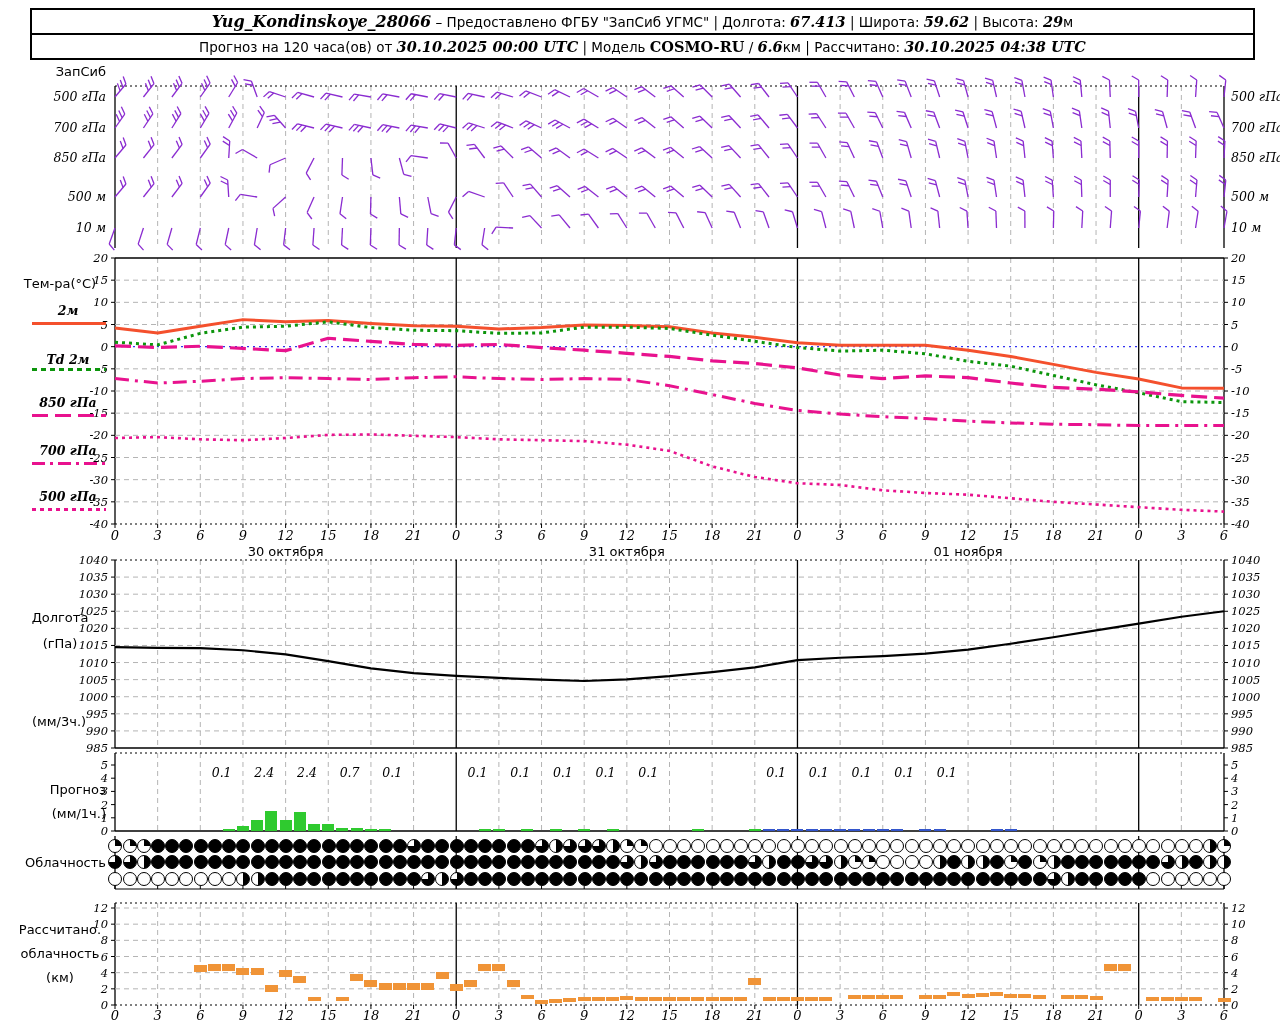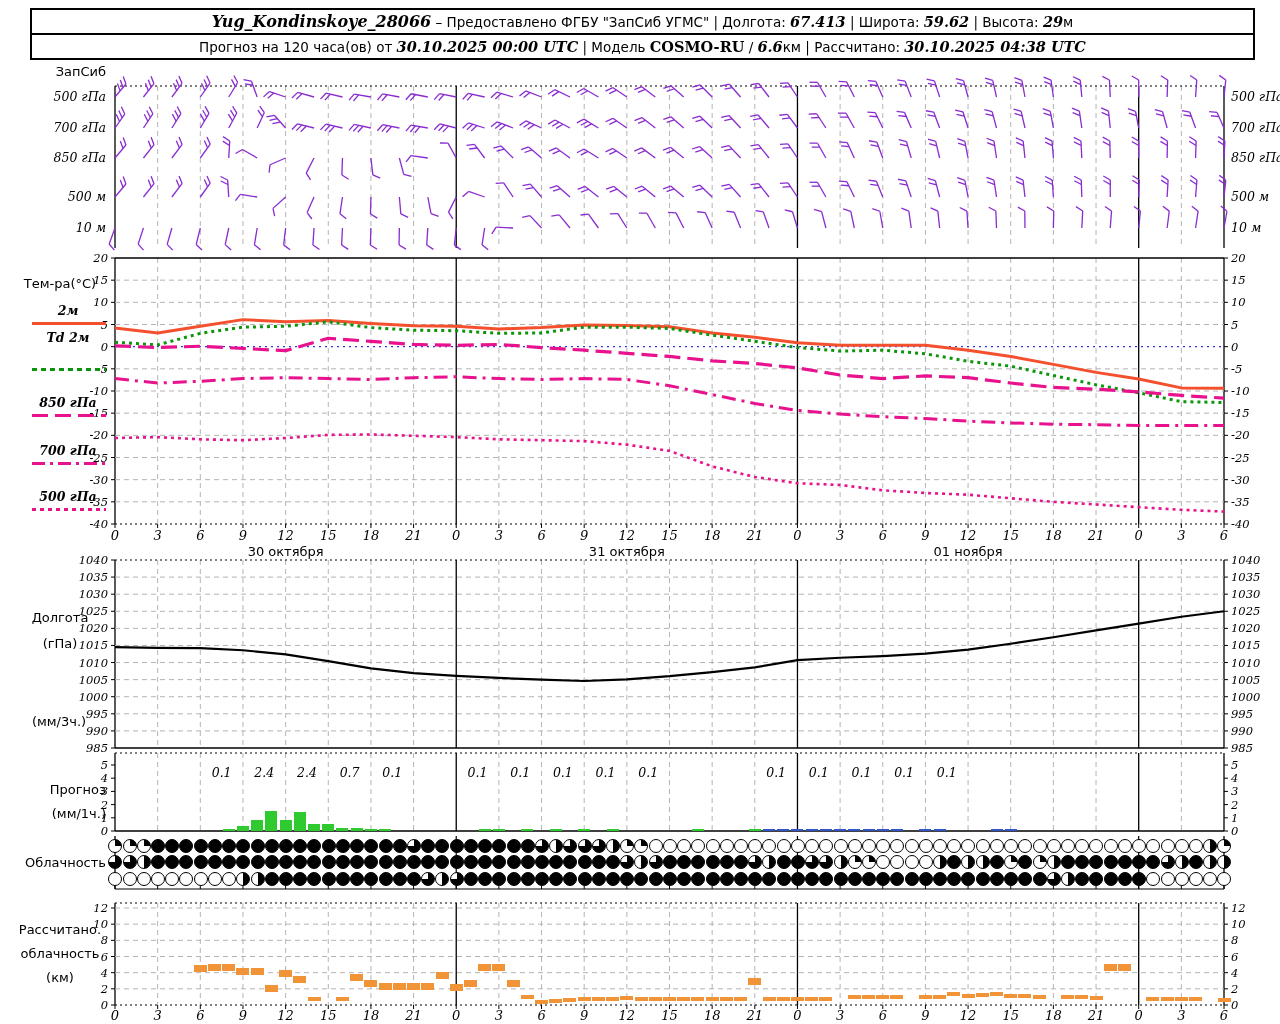--- a/index.html
+++ b/index.html
@@ -1101,21 +1101,21 @@
       <div class="abs lvl" style="left: 1231px; top: 89px;">500 гПа</div>
       <div class="abs lvl" style="left: 1231px; top: 120px;">700 гПа</div>
       <div class="abs lvl" style="left: 1231px; top: 150px;">850 гПа</div>
       <div class="abs lvl" style="left: 1231px; top: 189px;">500 м</div>
       <div class="abs lvl" style="left: 1231px; top: 220px;">10 м</div>
     </div>
 
   <div class="abs ptitle" style="left:8px;top:276px;width:104px;text-align:center;">Тем-ра(°C)</div>
   <div class="abs slabel" style="top:303px;">2м</div>
   <div class="ls" style="top:322px;background:linear-gradient(#f4502d,#f4502d);"></div>
-  <div class="abs slabel" style="top:330px;">Td  2м</div>
+  <div class="abs slabel" style="top:352px;">Td  2м</div>
   <div class="ls" style="top:368px;background:repeating-linear-gradient(90deg,#0c950c 0 5px,transparent 5px 9px);"></div>
   <div class="abs slabel" style="top:395px;">850 гПа</div>
   <div class="ls" style="top:414px;background:repeating-linear-gradient(90deg,#e8128e 0 16px,transparent 16px 23px);"></div>
   <div class="abs slabel" style="top:443px;">700 гПа</div>
   <div class="ls" style="top:462px;background:repeating-linear-gradient(90deg,#e8128e 0 13px,transparent 13px 18px,#e8128e 18px 21px,transparent 21px 26px);"></div>
   <div class="abs slabel" style="top:489px;">500 гПа</div>
   <div class="ls" style="top:508px;background:repeating-linear-gradient(90deg,#e8128e 0 4px,transparent 4px 8px);"></div>
 
   <div class="abs ptitle" style="left:8px;top:610px;width:104px;text-align:center;">Долгота</div>
   <div class="abs ptitle" style="left:8px;top:636px;width:104px;text-align:center;">(гПа)</div>

